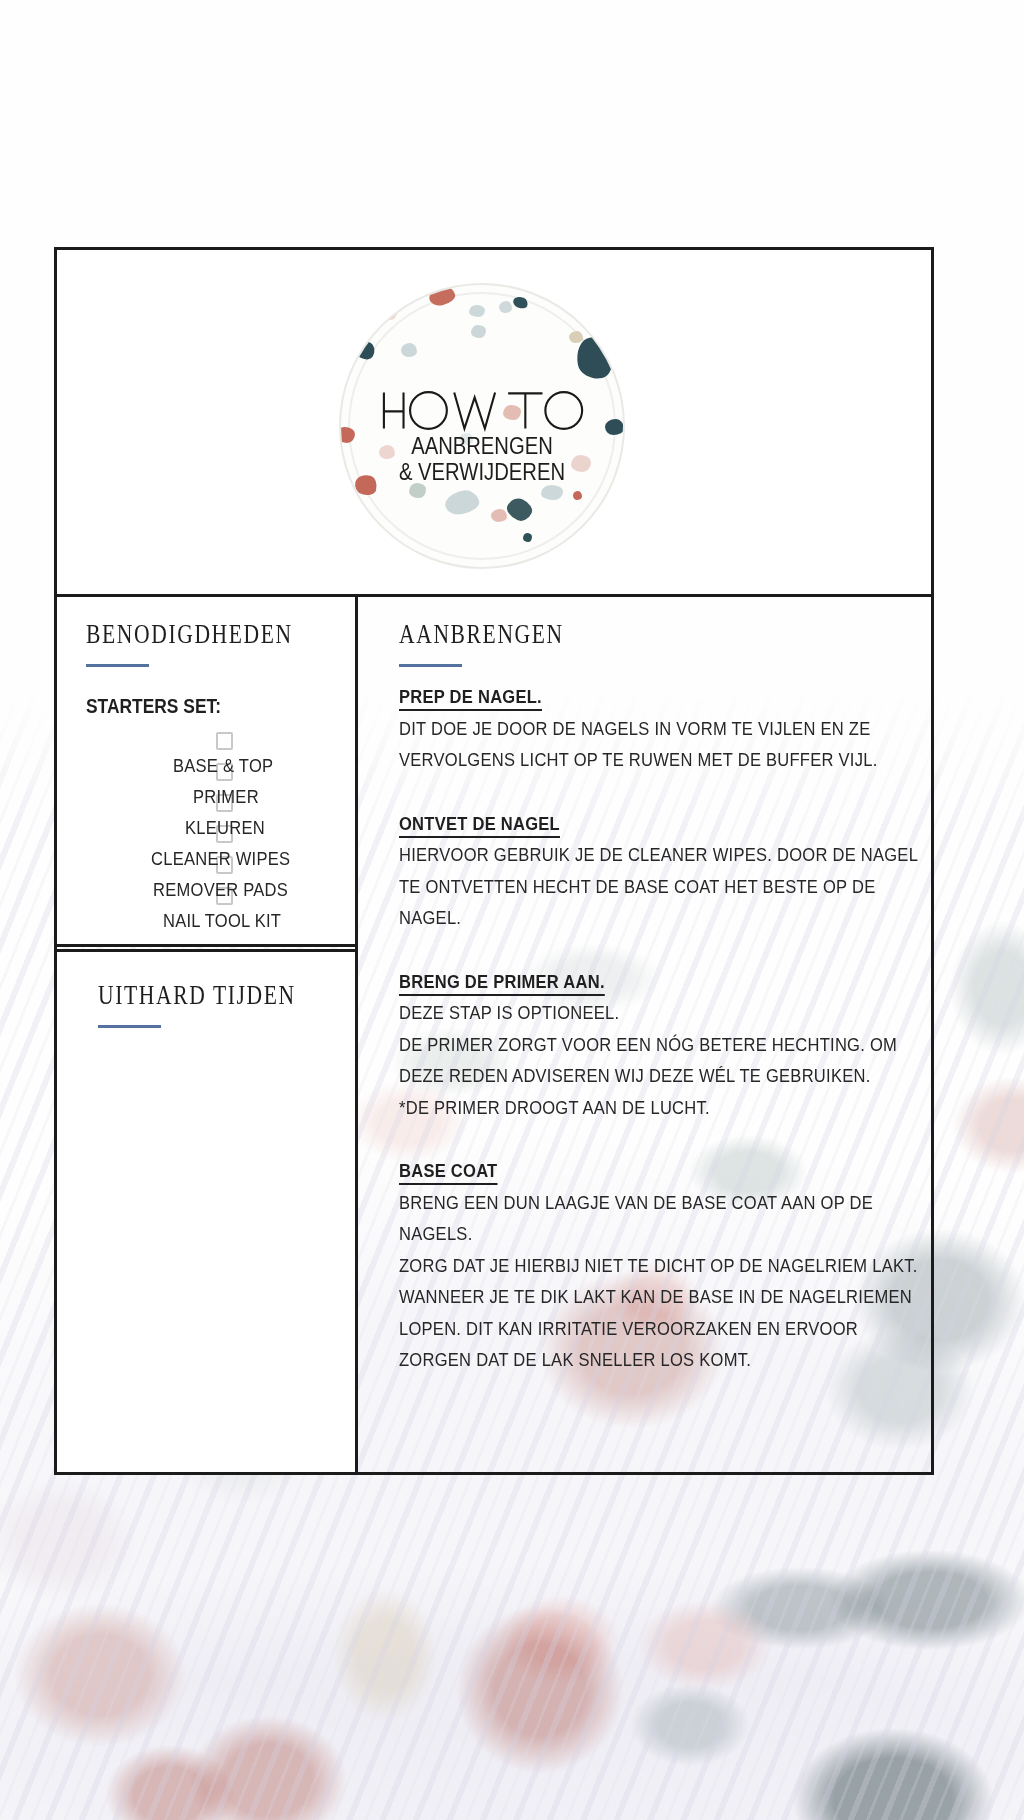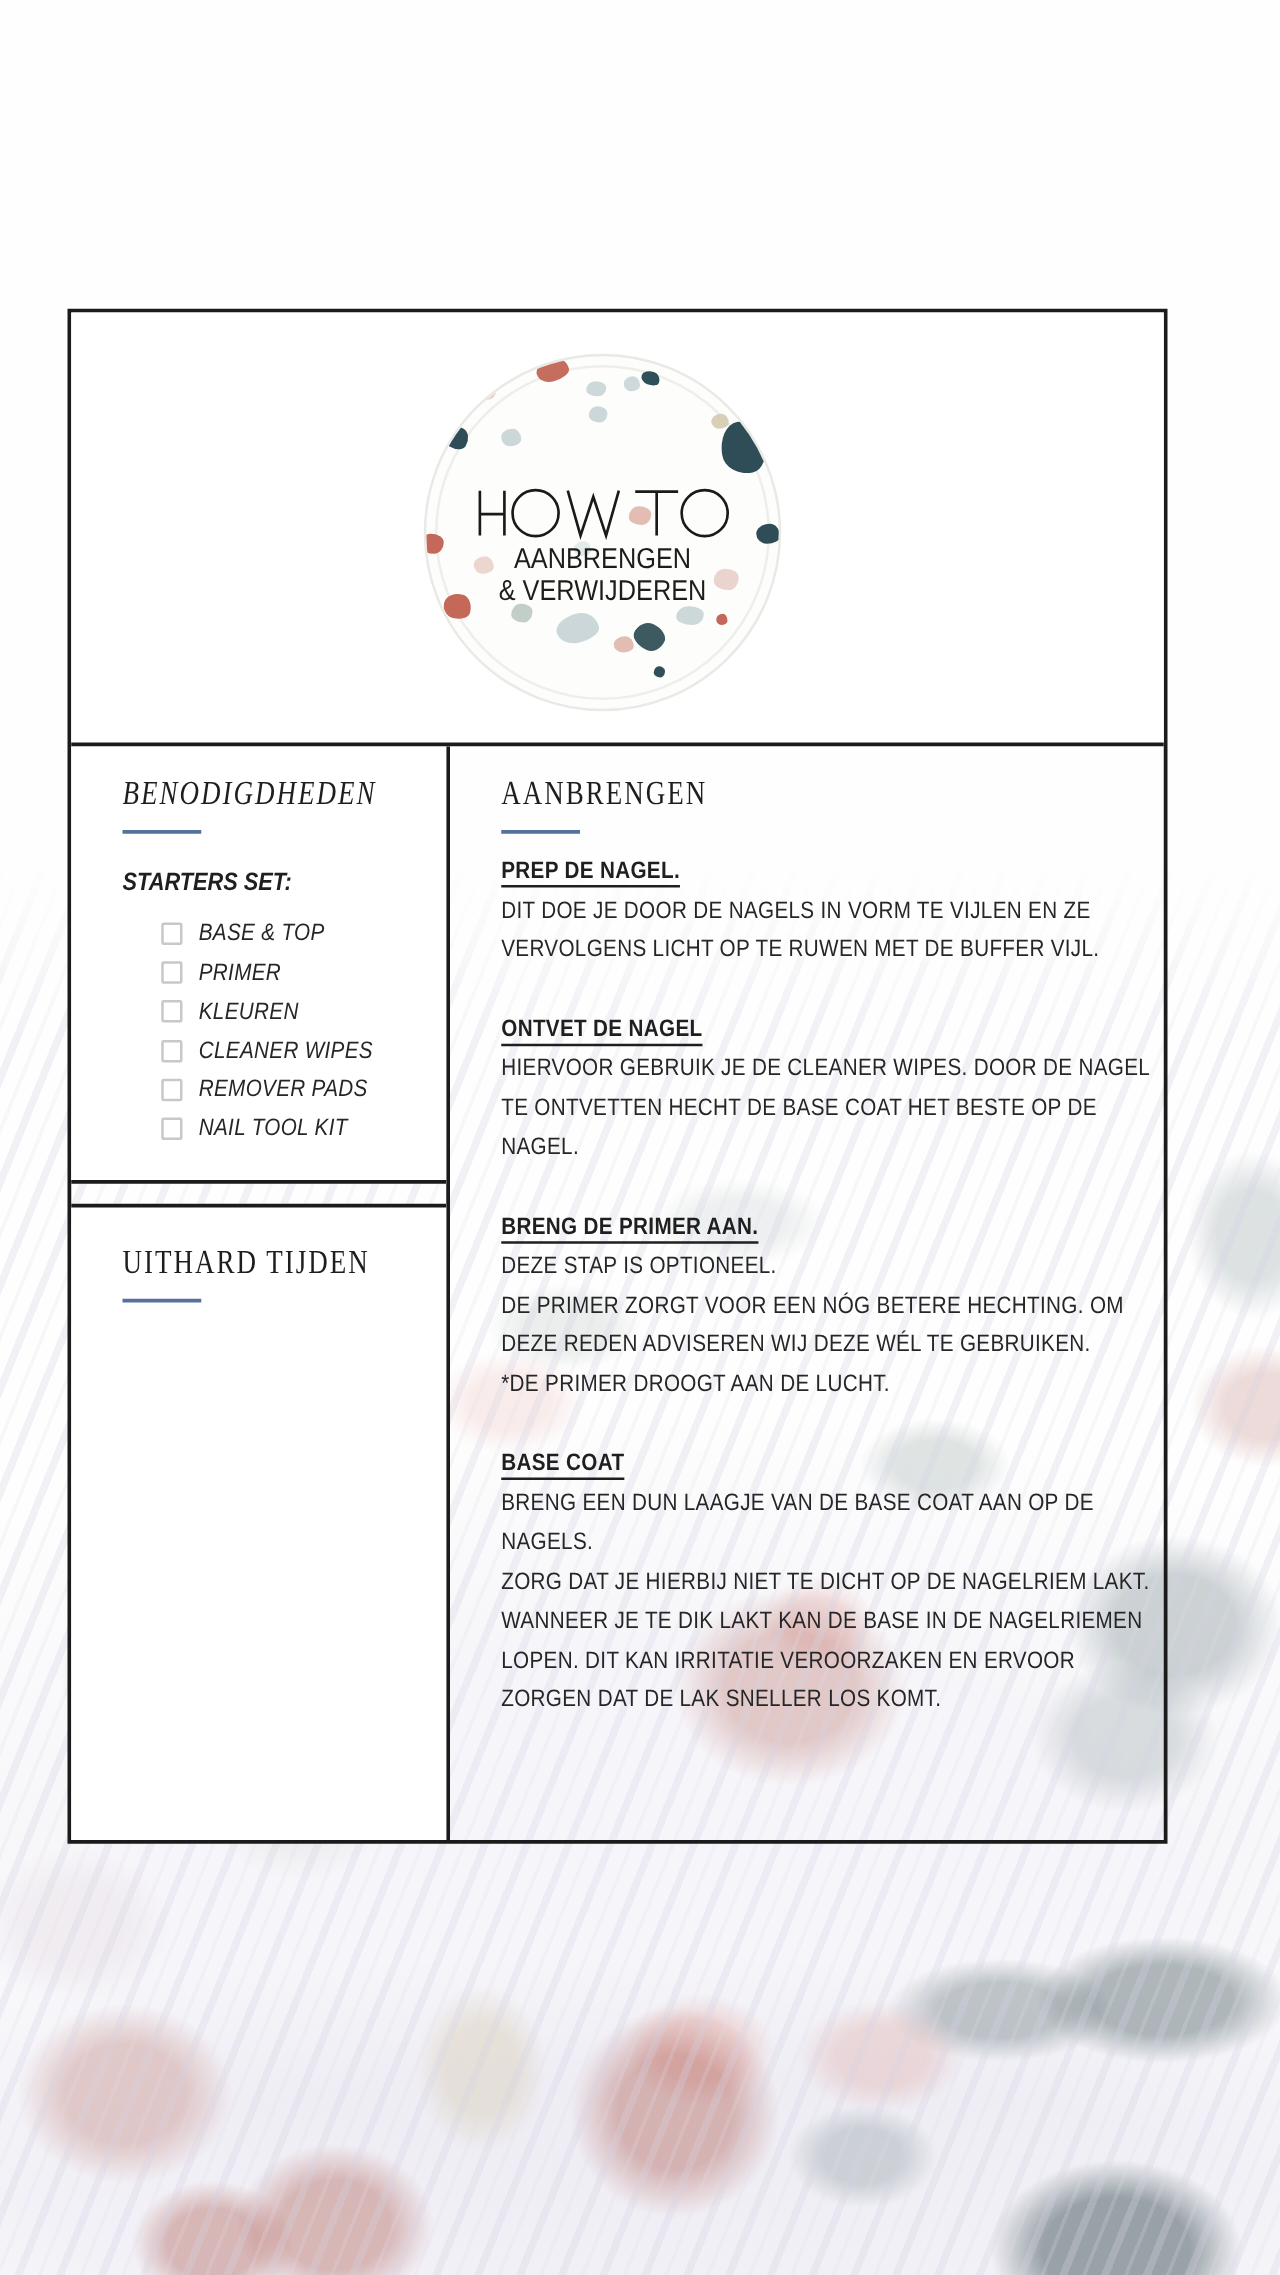--- a/index.html
+++ b/index.html
@@ -44,36 +44,36 @@
     mask-image:linear-gradient(180deg, rgba(0,0,0,0), #000 140px);
   }
 
   
   .main-box{position:absolute;left:54px;top:247px;width:880px;height:1228px;
     border:3px solid #1b1b1b;box-sizing:border-box;}
   .logo-area{position:relative;height:344px;border-bottom:3px solid #1b1b1b;background:#fff;}
   .columns{display:flex;height:875px;}
   .col-left{width:300px;border-right:3px solid #1b1b1b;display:flex;flex-direction:column;background:transparent;}
   .sec{box-sizing:border-box;background:#fff;}
-  .sec1{height:350px;border-bottom:3px solid #1b1b1b;padding:20px 10px 0 41px;font-style:italic;}
-  .sec2{flex:1;border-top:3px solid #1b1b1b;margin-top:16px;padding:26px 10px 0 41px;}
+  .sec1{height:350px;border-bottom:3px solid #1b1b1b;padding:20px 10px 0 29px;}
+  .sec2{flex:1;border-top:3px solid #1b1b1b;margin-top:2px;padding:26px 10px 0 41px;}
   .col-right{flex:1;padding:20px 18px 0 41px;box-sizing:border-box;}
 
   
   h2{margin:0;font-family:"Liberation Serif",serif;font-weight:400;
      font-size:27px;line-height:34px;letter-spacing:2px;color:#1e1e1e;
      transform:scaleX(.8);transform-origin:left top;white-space:nowrap;}
   .dash{width:63px;height:3px;background:#54719f;margin-top:13px;}
   .t{transform:scaleX(.87);transform-origin:left top;display:block;}
   span.t{display:inline-block;}
   .body-text{font-size:19px;line-height:31.5px;letter-spacing:.3px;color:#262626;}
   .list-title{margin:24px 0 0 0;font-size:20px;line-height:31.5px;font-weight:bold;color:#1f1f1f;
      text-decoration:underline;text-decoration-thickness:2px;text-underline-offset:5px;white-space:nowrap;}
   .checklist{list-style:none;margin:9px 0 0 0;padding:0 0 0 31px;}
-  .checklist li{display:flex;align-items:center;height:31.2px;}
+  .checklist li{display:flex;align-items:center;height:31.2px;flex-direction:column;}
   .cb{width:13px;height:14px;border:2px solid #c8c8c8;border-radius:2px;flex:none;margin-right:13px;}
   .times{margin-top:15px;}
   .times p{margin:0 0 30px 0;white-space:pre-line;}
   .steps{margin-top:14px;}
   .step{margin-bottom:32px;}
   .step p{margin:0;}
   .step-title{font-weight:bold;color:#1f1f1f;white-space:nowrap;
      text-decoration:underline;text-decoration-thickness:2px;text-underline-offset:6px;}
   .step-body{white-space:pre-line;width:620px;}
 

